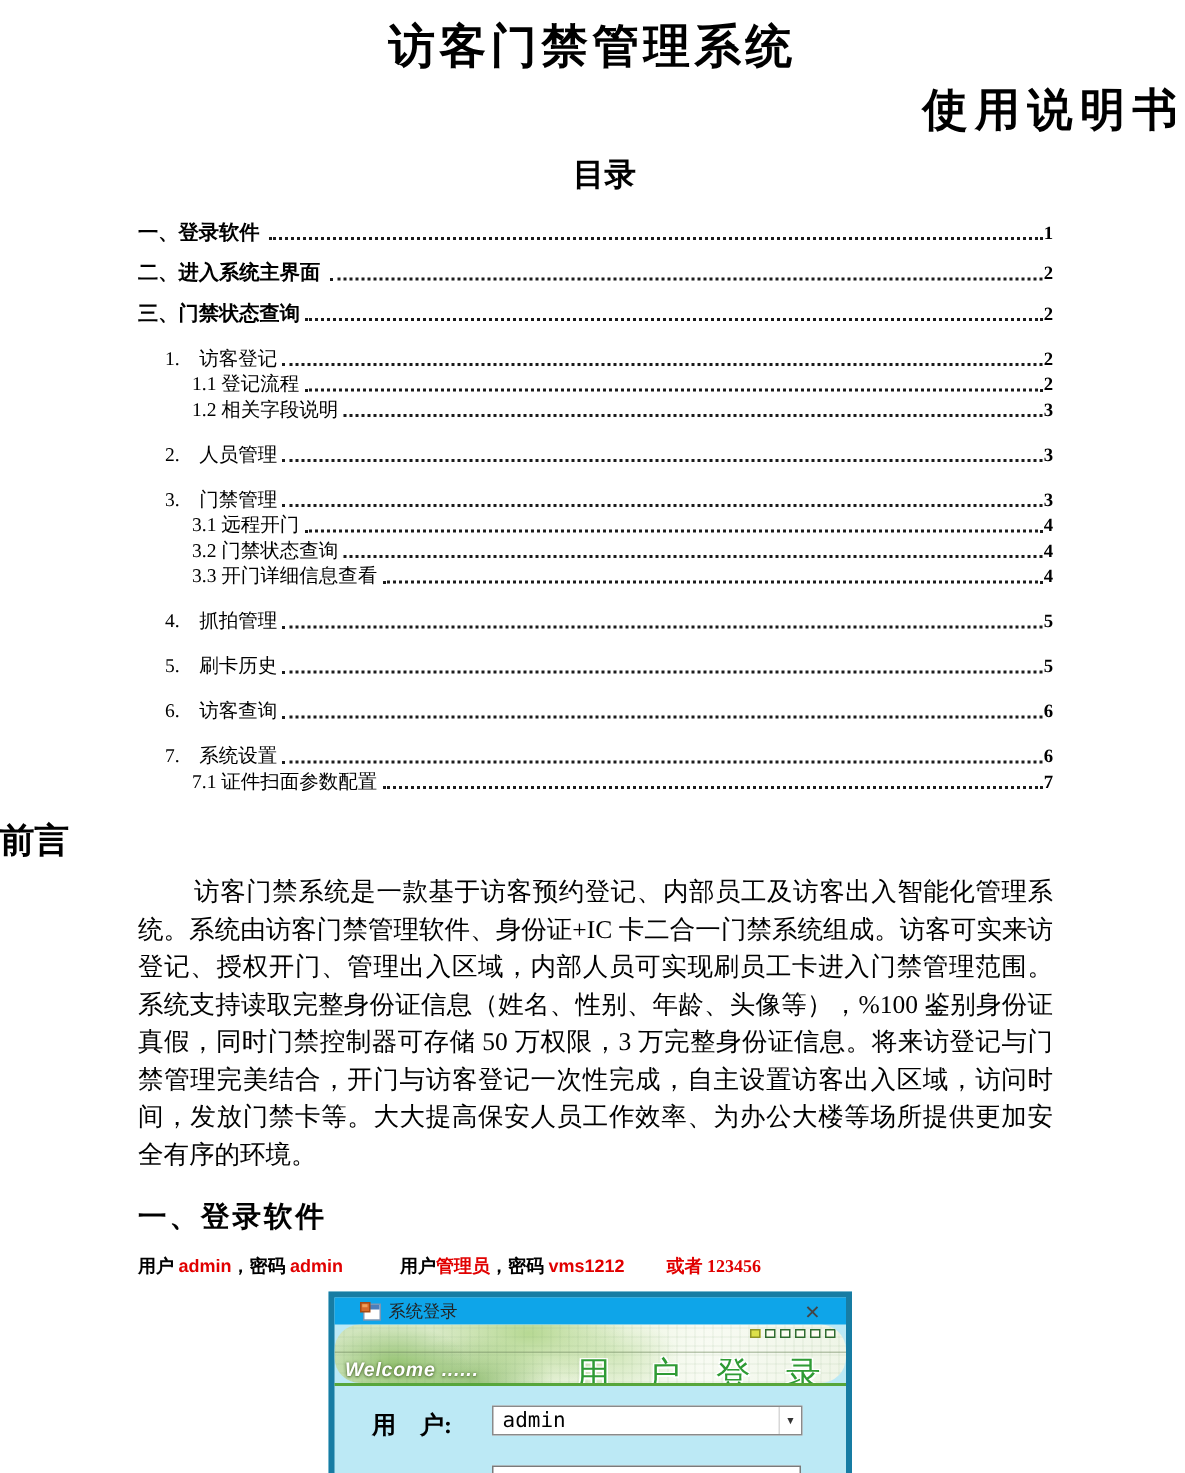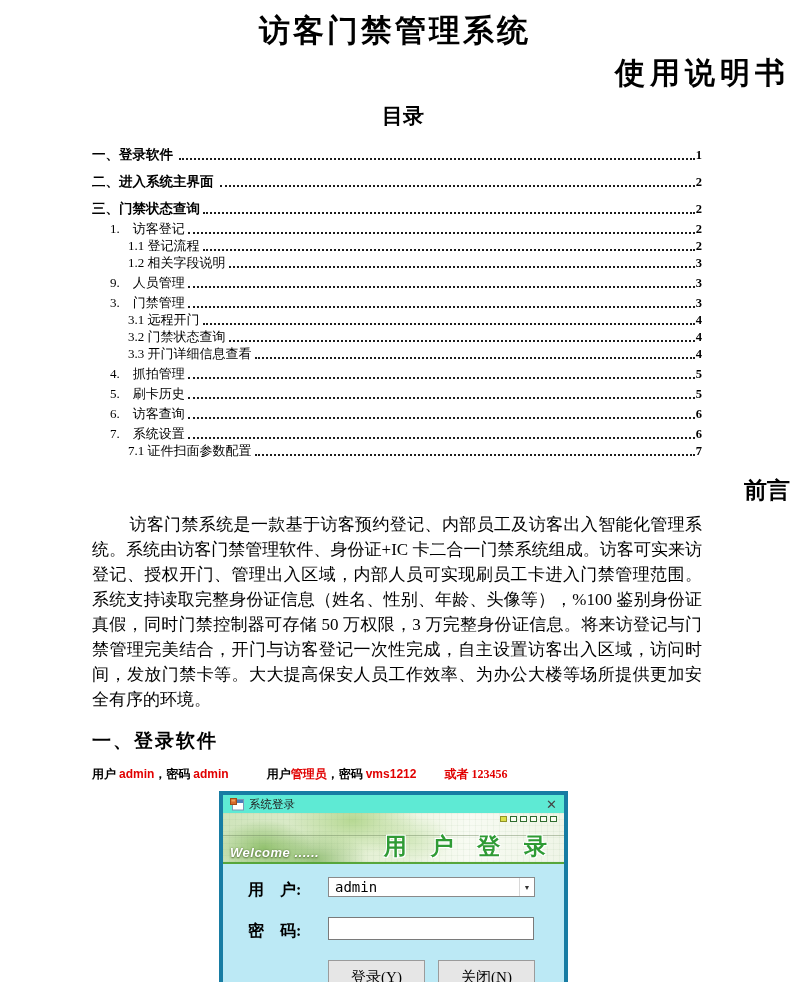--- a/index.html
+++ b/index.html
@@ -11,75 +11,76 @@
   }
   
   .doc-title   { text-align:center; font-size:31px; font-weight:900; letter-spacing:3px; padding-top:10px; }
   .doc-subtitle{ text-align:right; font-size:30px; font-weight:900; letter-spacing:5px; margin-top:1px; }
   .toc-heading { text-align:center; font-size:21px; font-weight:700; margin-top:8px;padding-left:16px; }
 
   
   .toc { padding:6px 88px 0 92px; }
   .toc-row  { display:flex; align-items:flex-end; line-height:16px; }
   .toc-row.lvl1 { font-weight:700; font-size:13.5px; margin-top:11px; }
-  .toc-row.lvl2 { font-size:13px; margin-top:4px; padding-left:18px; }
+  .toc-row.lvl2 { font-size:13px; margin-top:14px; padding-left:18px; }
   .toc-row.lvl3 { font-size:13px; margin-top:1px; padding-left:36px; }
   .toc-label { white-space:pre; }
   .toc-dots  { flex:1; border-bottom:2px dotted #1b1b1b; margin:0 1px 3px 3px; min-width:20px; }
   .toc-page  { font-weight:700; font-size:12.5px; }
 
   
-  .preface-heading { text-align:right; font-size:23px; font-weight:700; margin-top:16px;padding-left:36px; }
+  .preface-heading { text-align:left; font-size:23px; font-weight:700; margin-top:16px; }
   .preface-body {
     margin:6px 88px 0 92px; font-size:17px; line-height:25px;
     text-align:justify; text-indent:2.2em;
   }
 
   
   .section-heading { margin:16px 0 0 92px; font-size:19px; font-weight:700; letter-spacing:2px; }
   .credentials { margin:12px 0 0 92px; font-size:12px; font-weight:700; white-space:pre; }
   .credentials .val { font-family:"Liberation Sans", sans-serif; }
   .red  { color:#e10000; }
   .gap1 { display:inline-block; width:38px; }
   .gap2 { display:inline-block; width:28px; }
 
   
   .dialog-wrap { margin:8px 0 0 219px; }
   .dialog {
     width:349px; height:218px; border:4px solid #177ca3; background:#bce9f5;
     position:relative; font-family:"Liberation Sans", sans-serif;
   }
-  .titlebar { height:18px; background:#5eead4; display:flex; align-items:center; padding:0 7px; }
+  .titlebar { height:18px; background:#0ea5e9; display:flex; align-items:center; padding:0 17px; }
   .app-icon { width:14px; height:13px; margin-right:5px; flex:0 0 auto; }
   .title-text { font-size:11.5px; color:#222; }
   .close-x { margin-left:auto; font-size:13px; color:#444; line-height:1; cursor:default; }
 
   .banner {
-    height:49px; position:relative; overflow:hidden;
+    height:39px; position:relative; overflow:hidden;
     background:
       repeating-linear-gradient(90deg, rgba(120,160,110,0.07) 0 1px, transparent 1px 6px),
       repeating-linear-gradient(0deg, rgba(120,160,110,0.07) 0 1px, transparent 1px 6px),
       radial-gradient(ellipse 70px 40px at 12% 72%, rgba(134,186,95,0.85), transparent 70%),
       radial-gradient(ellipse 90px 48px at 38% 15%, rgba(168,209,126,0.75), transparent 72%),
       radial-gradient(ellipse 75px 42px at 27% 95%, rgba(116,172,80,0.65), transparent 70%),
       radial-gradient(ellipse 60px 36px at 55% 55%, rgba(190,221,158,0.55), transparent 70%),
       linear-gradient(90deg, #cfe4bb 0%, #e6f1d7 45%, #f8fbf3 72%, #eff5e7 100%);
+    border-radius: 17px;
   }
   .banner-rule { position:absolute; left:0; right:0; top:45%; border-top:1px solid rgba(110,135,95,0.45); }
   .banner-squares { position:absolute; top:3px; right:7px; display:flex; gap:3px; }
   .sq { width:7px; height:6px; border:1.5px solid #2e6b2e; background:#fcfcf2; }
   .sq.active { background:#dde04a; border-color:#8f9426; }
   .welcome {
     position:absolute; left:7px; bottom:2px; color:#fff; font-weight:700; font-style:italic;
     font-size:13px; letter-spacing:0.5px;
     text-shadow:0 1px 2px rgba(80,110,50,0.95), 0 0 2px rgba(80,110,50,0.7);
   }
   .banner-title {
     position:absolute; right:8px; top:18px; white-space:nowrap;
-    font-family:"Liberation Serif", serif; font-size:23px; font-weight:700; color:#2f9b35;
+    font-family:"Liberation Serif", serif; font-size:23px; font-weight:400; color:#2f9b35;
     letter-spacing:9px;
     text-shadow:1px 1px 0 #fff, -1px -1px 0 #fff, 1px -1px 0 #fff, -1px 1px 0 #fff;
   }
   .banner-underline { height:2px; background:#57a63b; }
 
   .dlg-body { position:relative; height:141px; }
   .dlg-label {
     position:absolute; left:25px; font-family:"Liberation Serif", serif;
     font-size:16px; font-weight:700; white-space:pre;
   }
@@ -143,21 +144,21 @@
         <span class="toc-label">1.1 登记流程</span>
         <span class="toc-dots"></span>
         <span class="toc-page">2</span>
       </div>
     <div class="toc-row lvl3">
         <span class="toc-label">1.2 相关字段说明</span>
         <span class="toc-dots"></span>
         <span class="toc-page">3</span>
       </div>
     <div class="toc-row lvl2">
-        <span class="toc-label">9.    人员管理</span>
+        <span class="toc-label">2.    人员管理</span>
         <span class="toc-dots"></span>
         <span class="toc-page">3</span>
       </div>
     <div class="toc-row lvl2">
         <span class="toc-label">3.    门禁管理</span>
         <span class="toc-dots"></span>
         <span class="toc-page">3</span>
       </div>
     <div class="toc-row lvl3">
         <span class="toc-label">3.1 远程开门</span>

